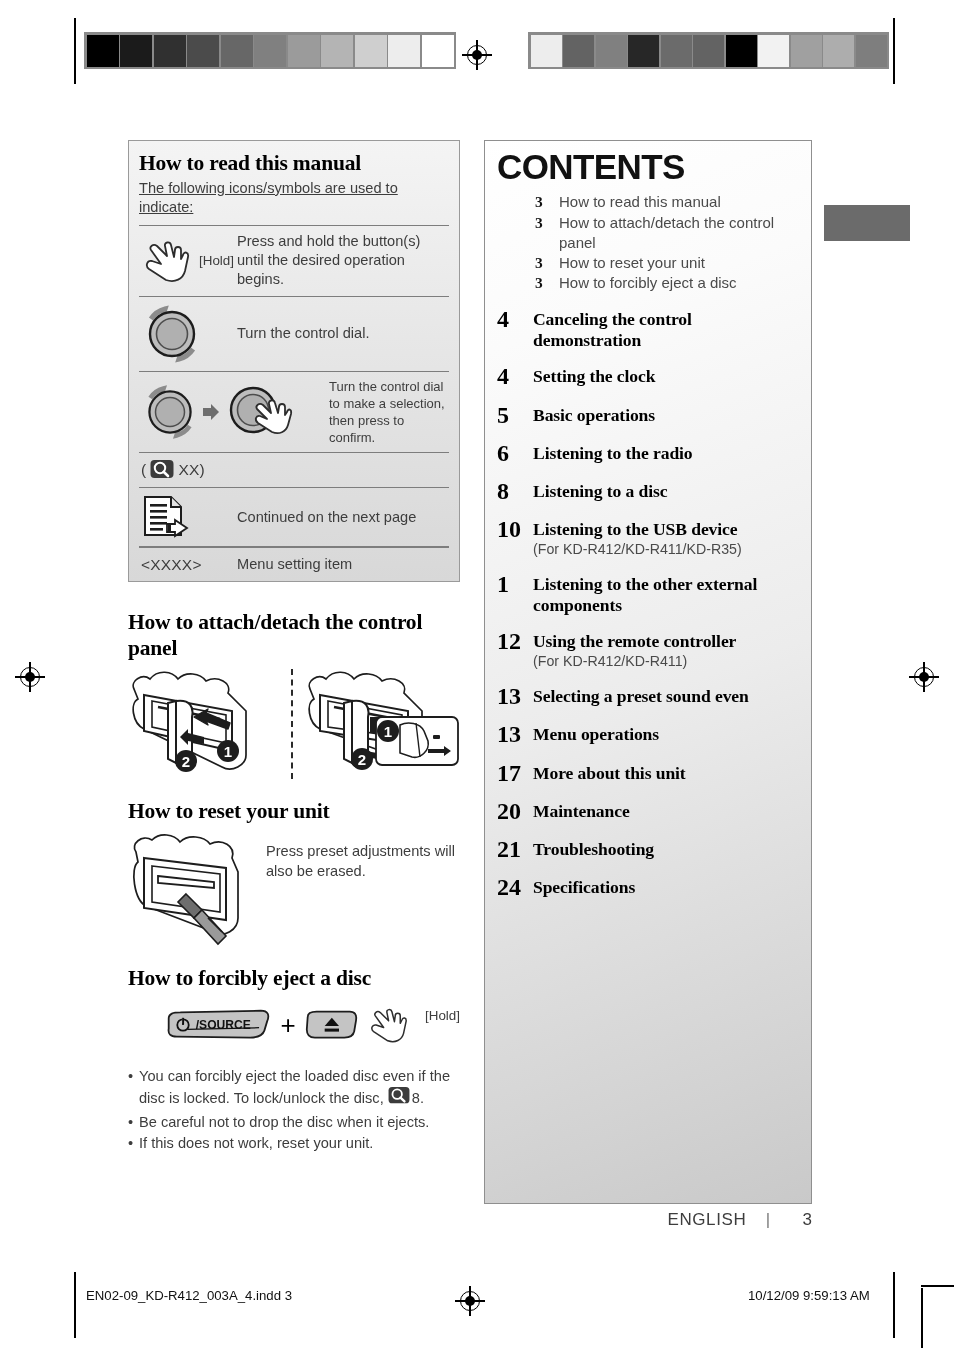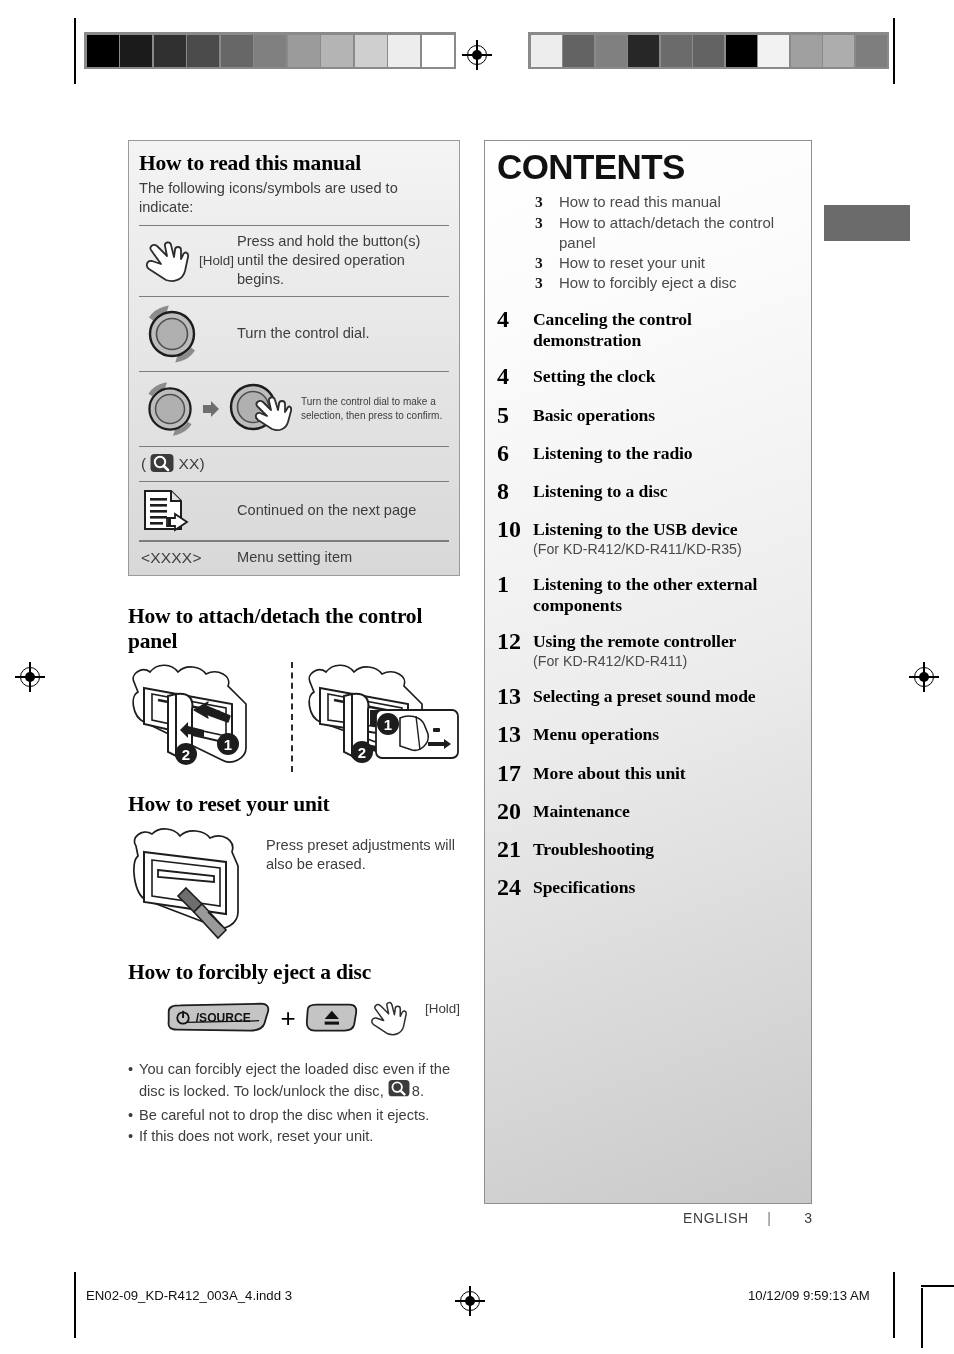--- a/index.html
+++ b/index.html
@@ -49,35 +49,36 @@
     width: 332px;
   }
   .howto-title {
     font-family: "Liberation Serif", serif;
     font-weight: bold; font-size: 21.5px; color:#000;
     letter-spacing: -0.2px; margin-bottom: 3px;
   }
   .howto-sub {
     font-size: 14.6px; color: #3d3d3d; line-height: 1.33;
     margin-bottom: 7px;
+    text-decoration: underline;
   }
   .howto-row {
     display: flex; align-items: center;
     border-top: 1px solid #7d7d7d;
     min-height: 34px;
   }
   .howto-row .cell-icon {
     width: 96px; flex: 0 0 96px; display: flex; align-items: center;
     padding: 6px 0 6px 2px; gap: 2px;
   }
   .howto-row .cell-icon.wide { width: 160px; flex: 0 0 160px; }
   .howto-row .cell-text {
     flex: 1; font-size: 14.6px; color:#3d3d3d; line-height: 1.32; padding: 6px 0 6px 2px;
   }
-  .howto-row .cell-text.small { font-size: 10px; }
+  .howto-row .cell-text.small { font-size: 13px; margin-left: 28px; }
   .mono-label { font-size: 13.4px; color:#3d3d3d; }
   .code-label { font-size: 15.5px; color:#3d3d3d; letter-spacing: 0.2px;}
 
   .dial-wrap { display:flex; align-items:center; gap:4px; }
 
   
   .sec-h {
     font-family: "Liberation Serif", serif;
     font-weight: bold; font-size: 21.5px; color:#000;
     line-height: 1.18; letter-spacing: -0.2px;
@@ -148,21 +149,21 @@
     font-family: "Liberation Serif", serif; font-weight: bold;
     font-size: 17.6px; color:#000; line-height: 1.2; letter-spacing: -0.1px;
   }
   .toc-main .note {
     font-size: 14.2px; color:#4a4a4a; line-height: 1.25; margin-top: 1px;
   }
 
   
   .footer-lang {
     position: absolute; left: 484px; top: 1210px; width: 328px;
-    text-align: right; font-size: 14px; color:#3d3d3d; letter-spacing: 0.6px;
+    text-align: right; font-size: 17px; color:#3d3d3d; letter-spacing: 0.6px;
   }
   .footer-lang .bar { display:inline-block; margin: 0 14px; color:#7a7a7a; }
   .footer-lang .pg { display:inline-block; width: 22px; text-align:right; letter-spacing: 0;}
 
   .imprint-left {
     position: absolute; left: 86px; top: 1288px;
     font-size: 13.2px; color:#111;
   }
   .imprint-right {
     position: absolute; left: 748px; top: 1288px;
@@ -517,21 +518,21 @@
         <div class="toc-main">
           <div class="num">12</div>
           <div class="body">
             <div class="lbl">Using the remote controller</div>
             <div class="note">(For KD-R412/KD-R411)</div>
           </div>
         </div>
         <div class="toc-main">
           <div class="num">13</div>
           <div class="body">
-            <div class="lbl">Selecting a preset sound mode</div>
+            <div class="lbl">Selecting a preset sound even</div>
           </div>
         </div>
         <div class="toc-main">
           <div class="num">13</div>
           <div class="body">
             <div class="lbl">Menu operations</div>
           </div>
         </div>
         <div class="toc-main">
           <div class="num">17</div>

